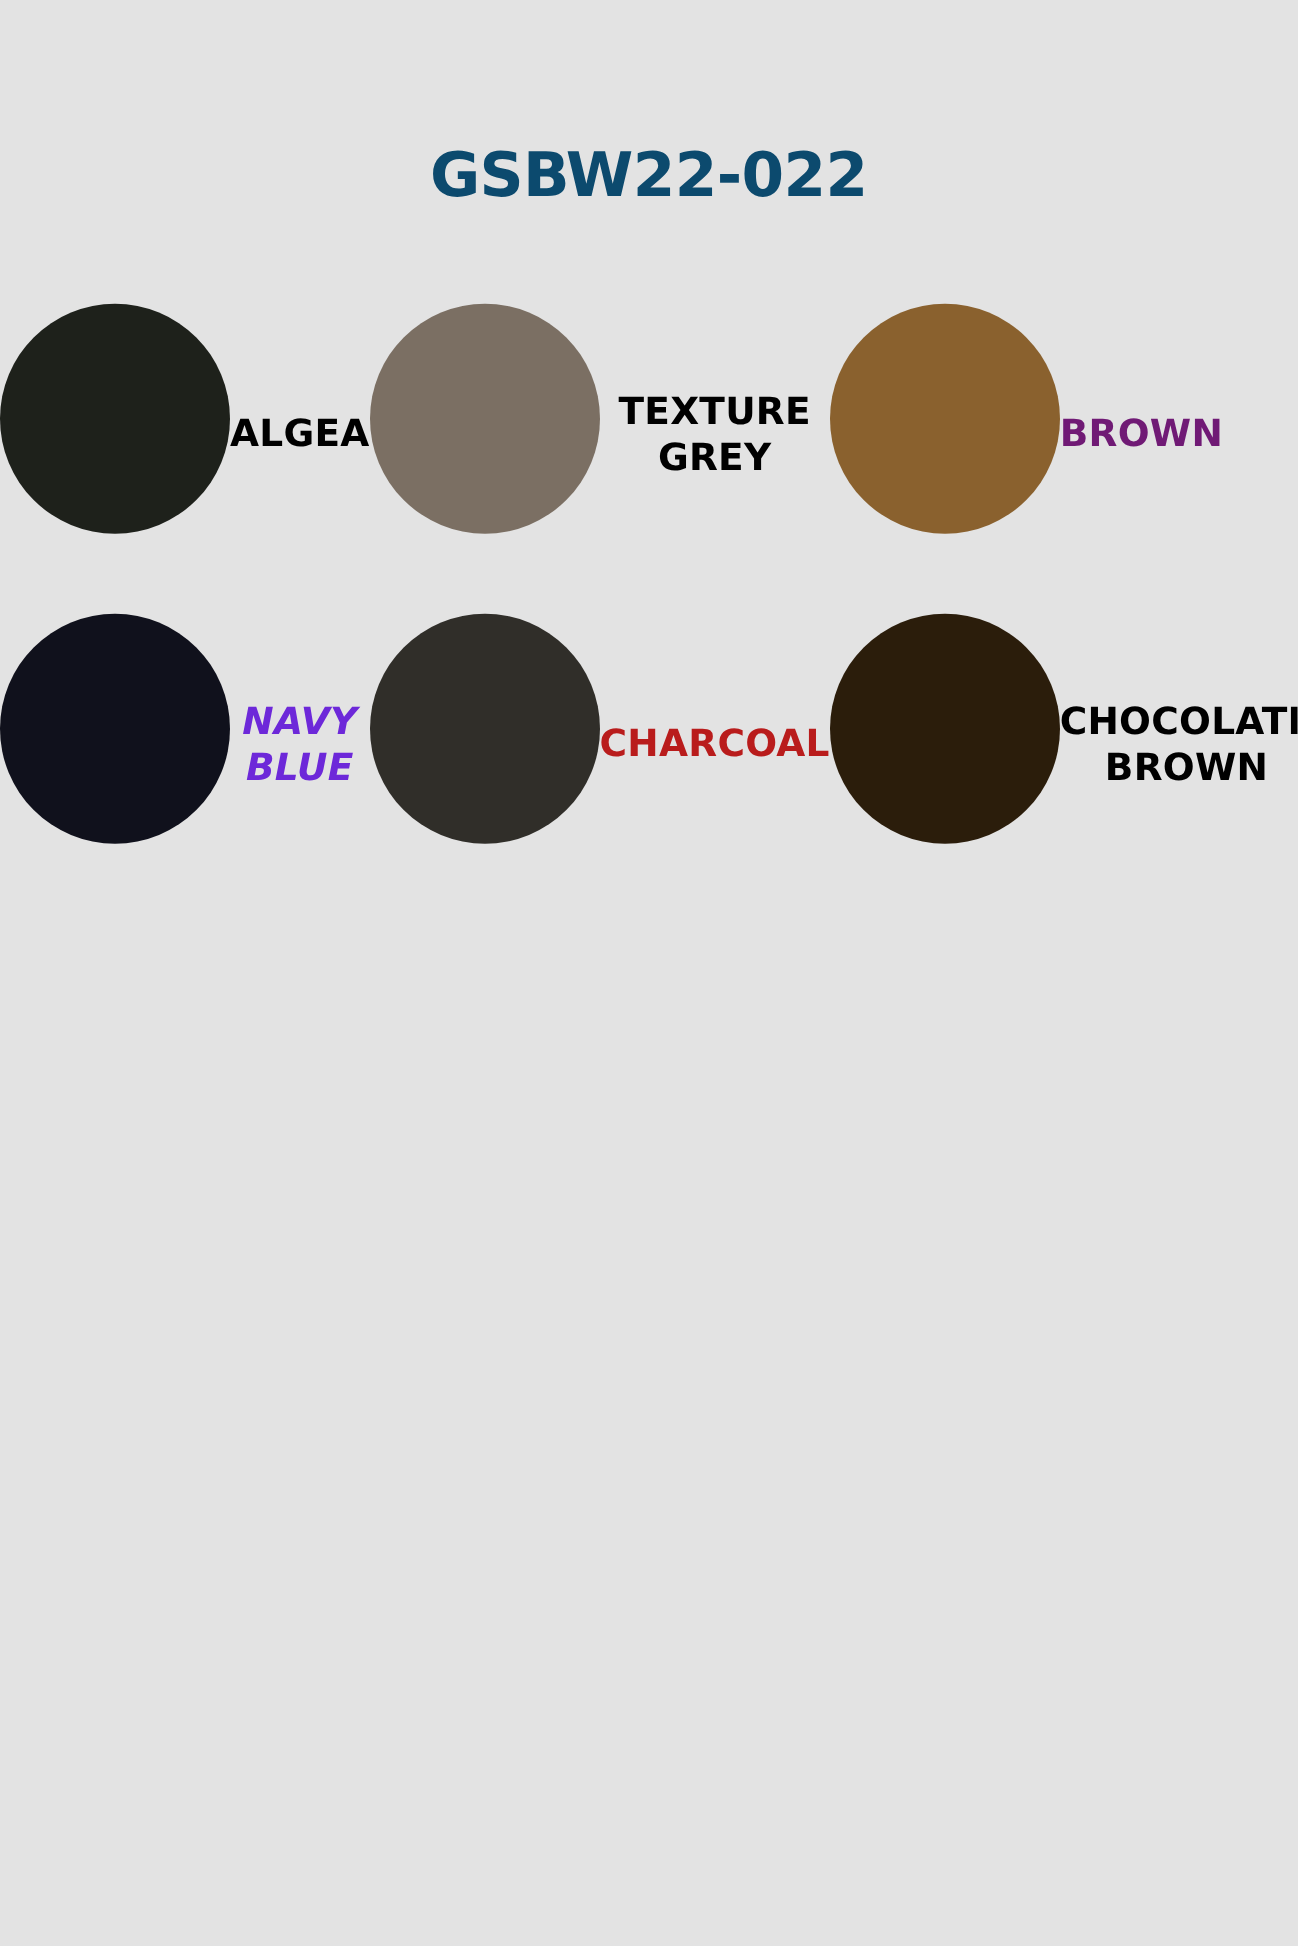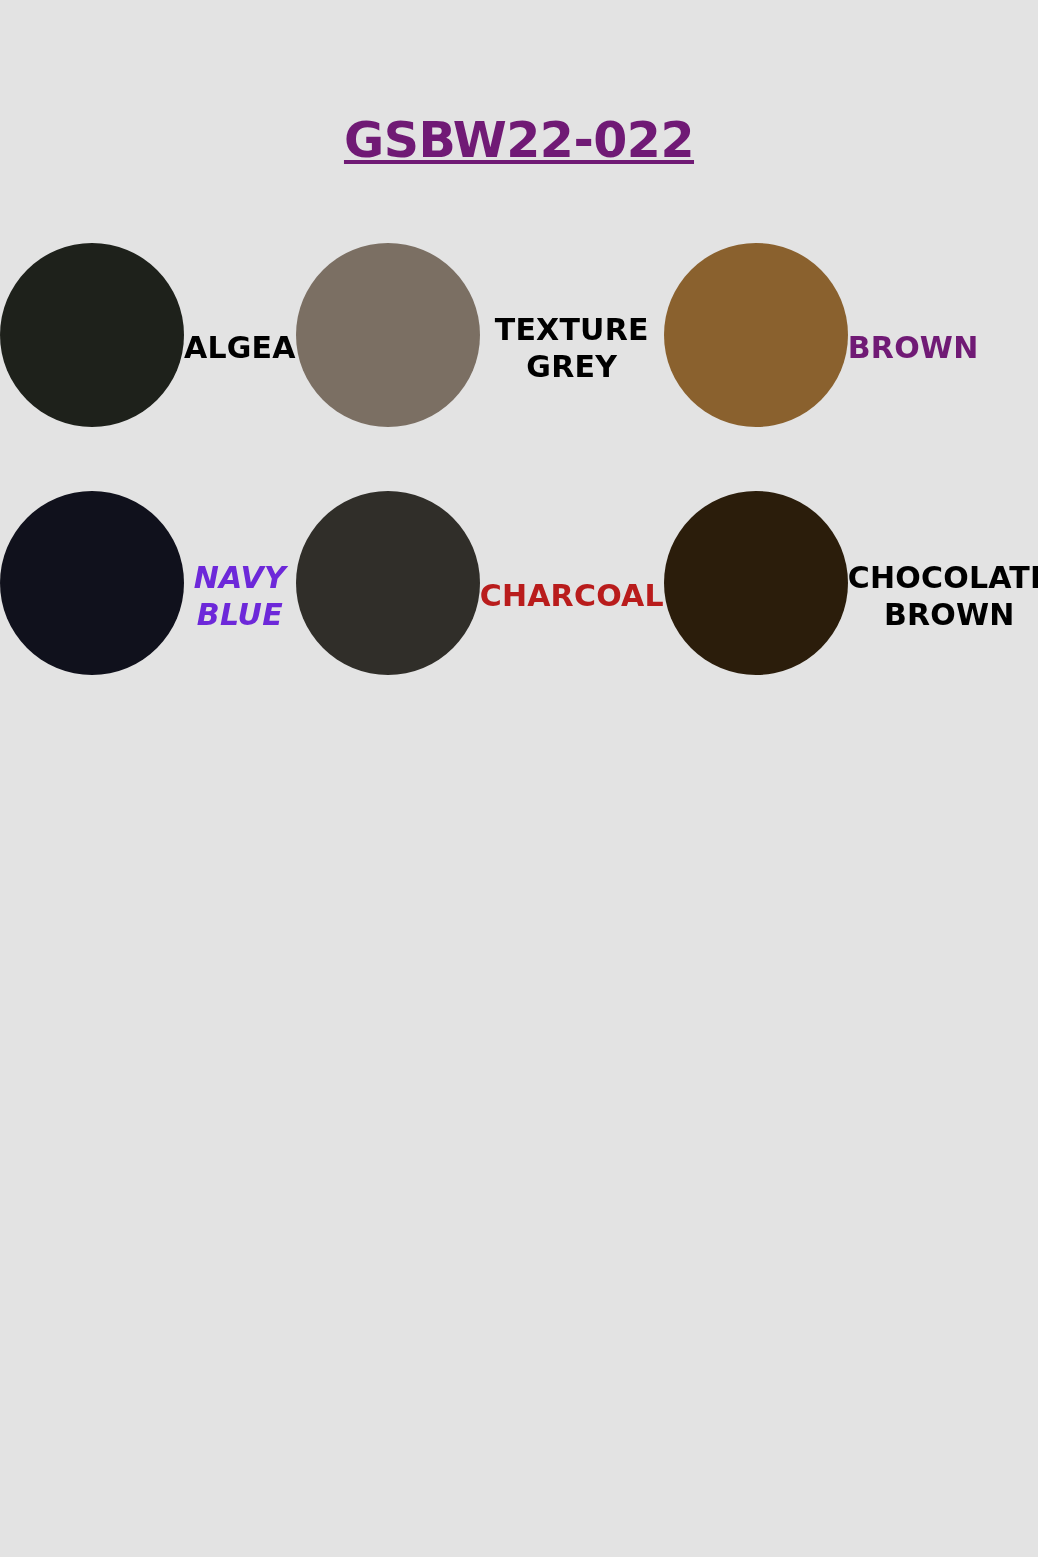--- a/index.html
+++ b/index.html
@@ -69,21 +69,21 @@
     max-width: 250px;
     font-family: "DejaVu Sans", sans-serif;
     word-wrap: break-word;
   }
 </style>
 </head>
 <body style="background: rgb(227, 227, 227);">
 
 <div class="card" style="background: rgb(227, 227, 227);">
 
-  <div class="card-title" style="color: #701a75; text-decoration: underline;">GSBW22-022</div>
+  <div class="card-title" style="color: #0c4a6e;">GSBW22-022</div>
 
   <div class="swatch-grid">
 
     <div class="swatch-cell">
       <div class="swatch-dot" style="background-color: rgb(30, 33, 27);"></div>
       <div class="swatch-label" style="color: rgb(0, 0, 0);">ALGEA</div>
     </div>
 
     <div class="swatch-cell">
       <div class="swatch-dot" style="background-color: rgb(123, 111, 99);"></div>

